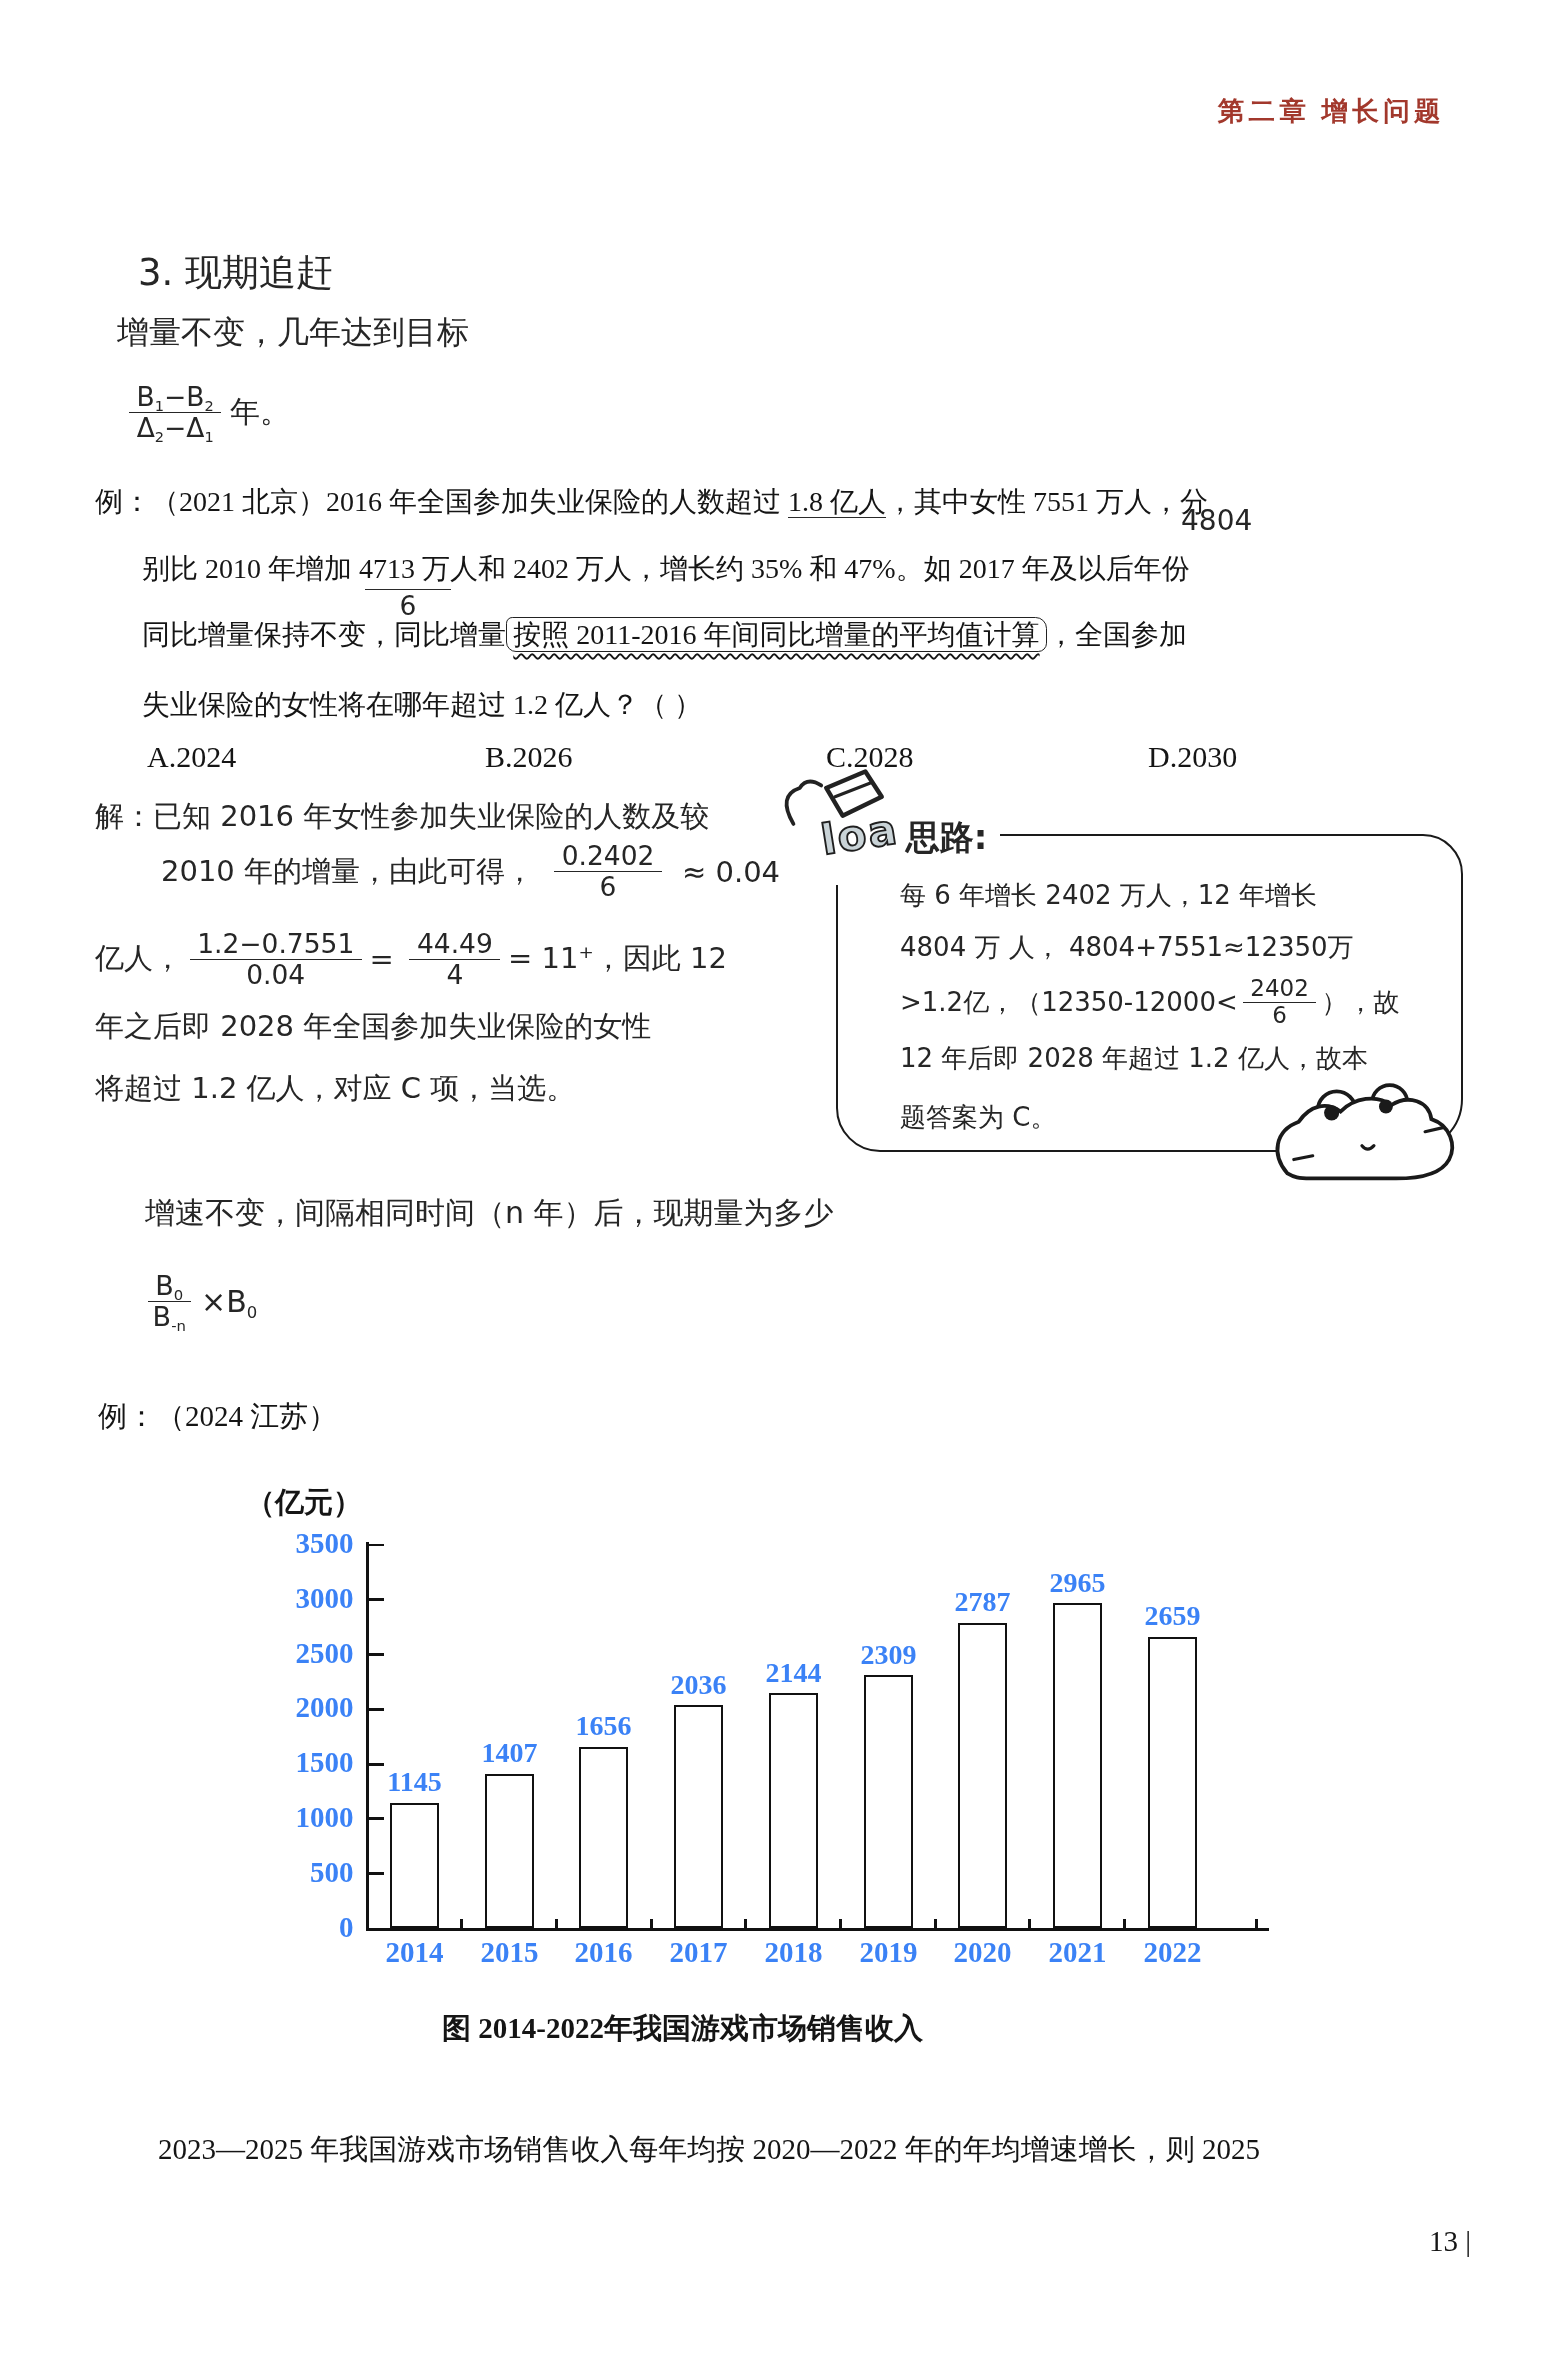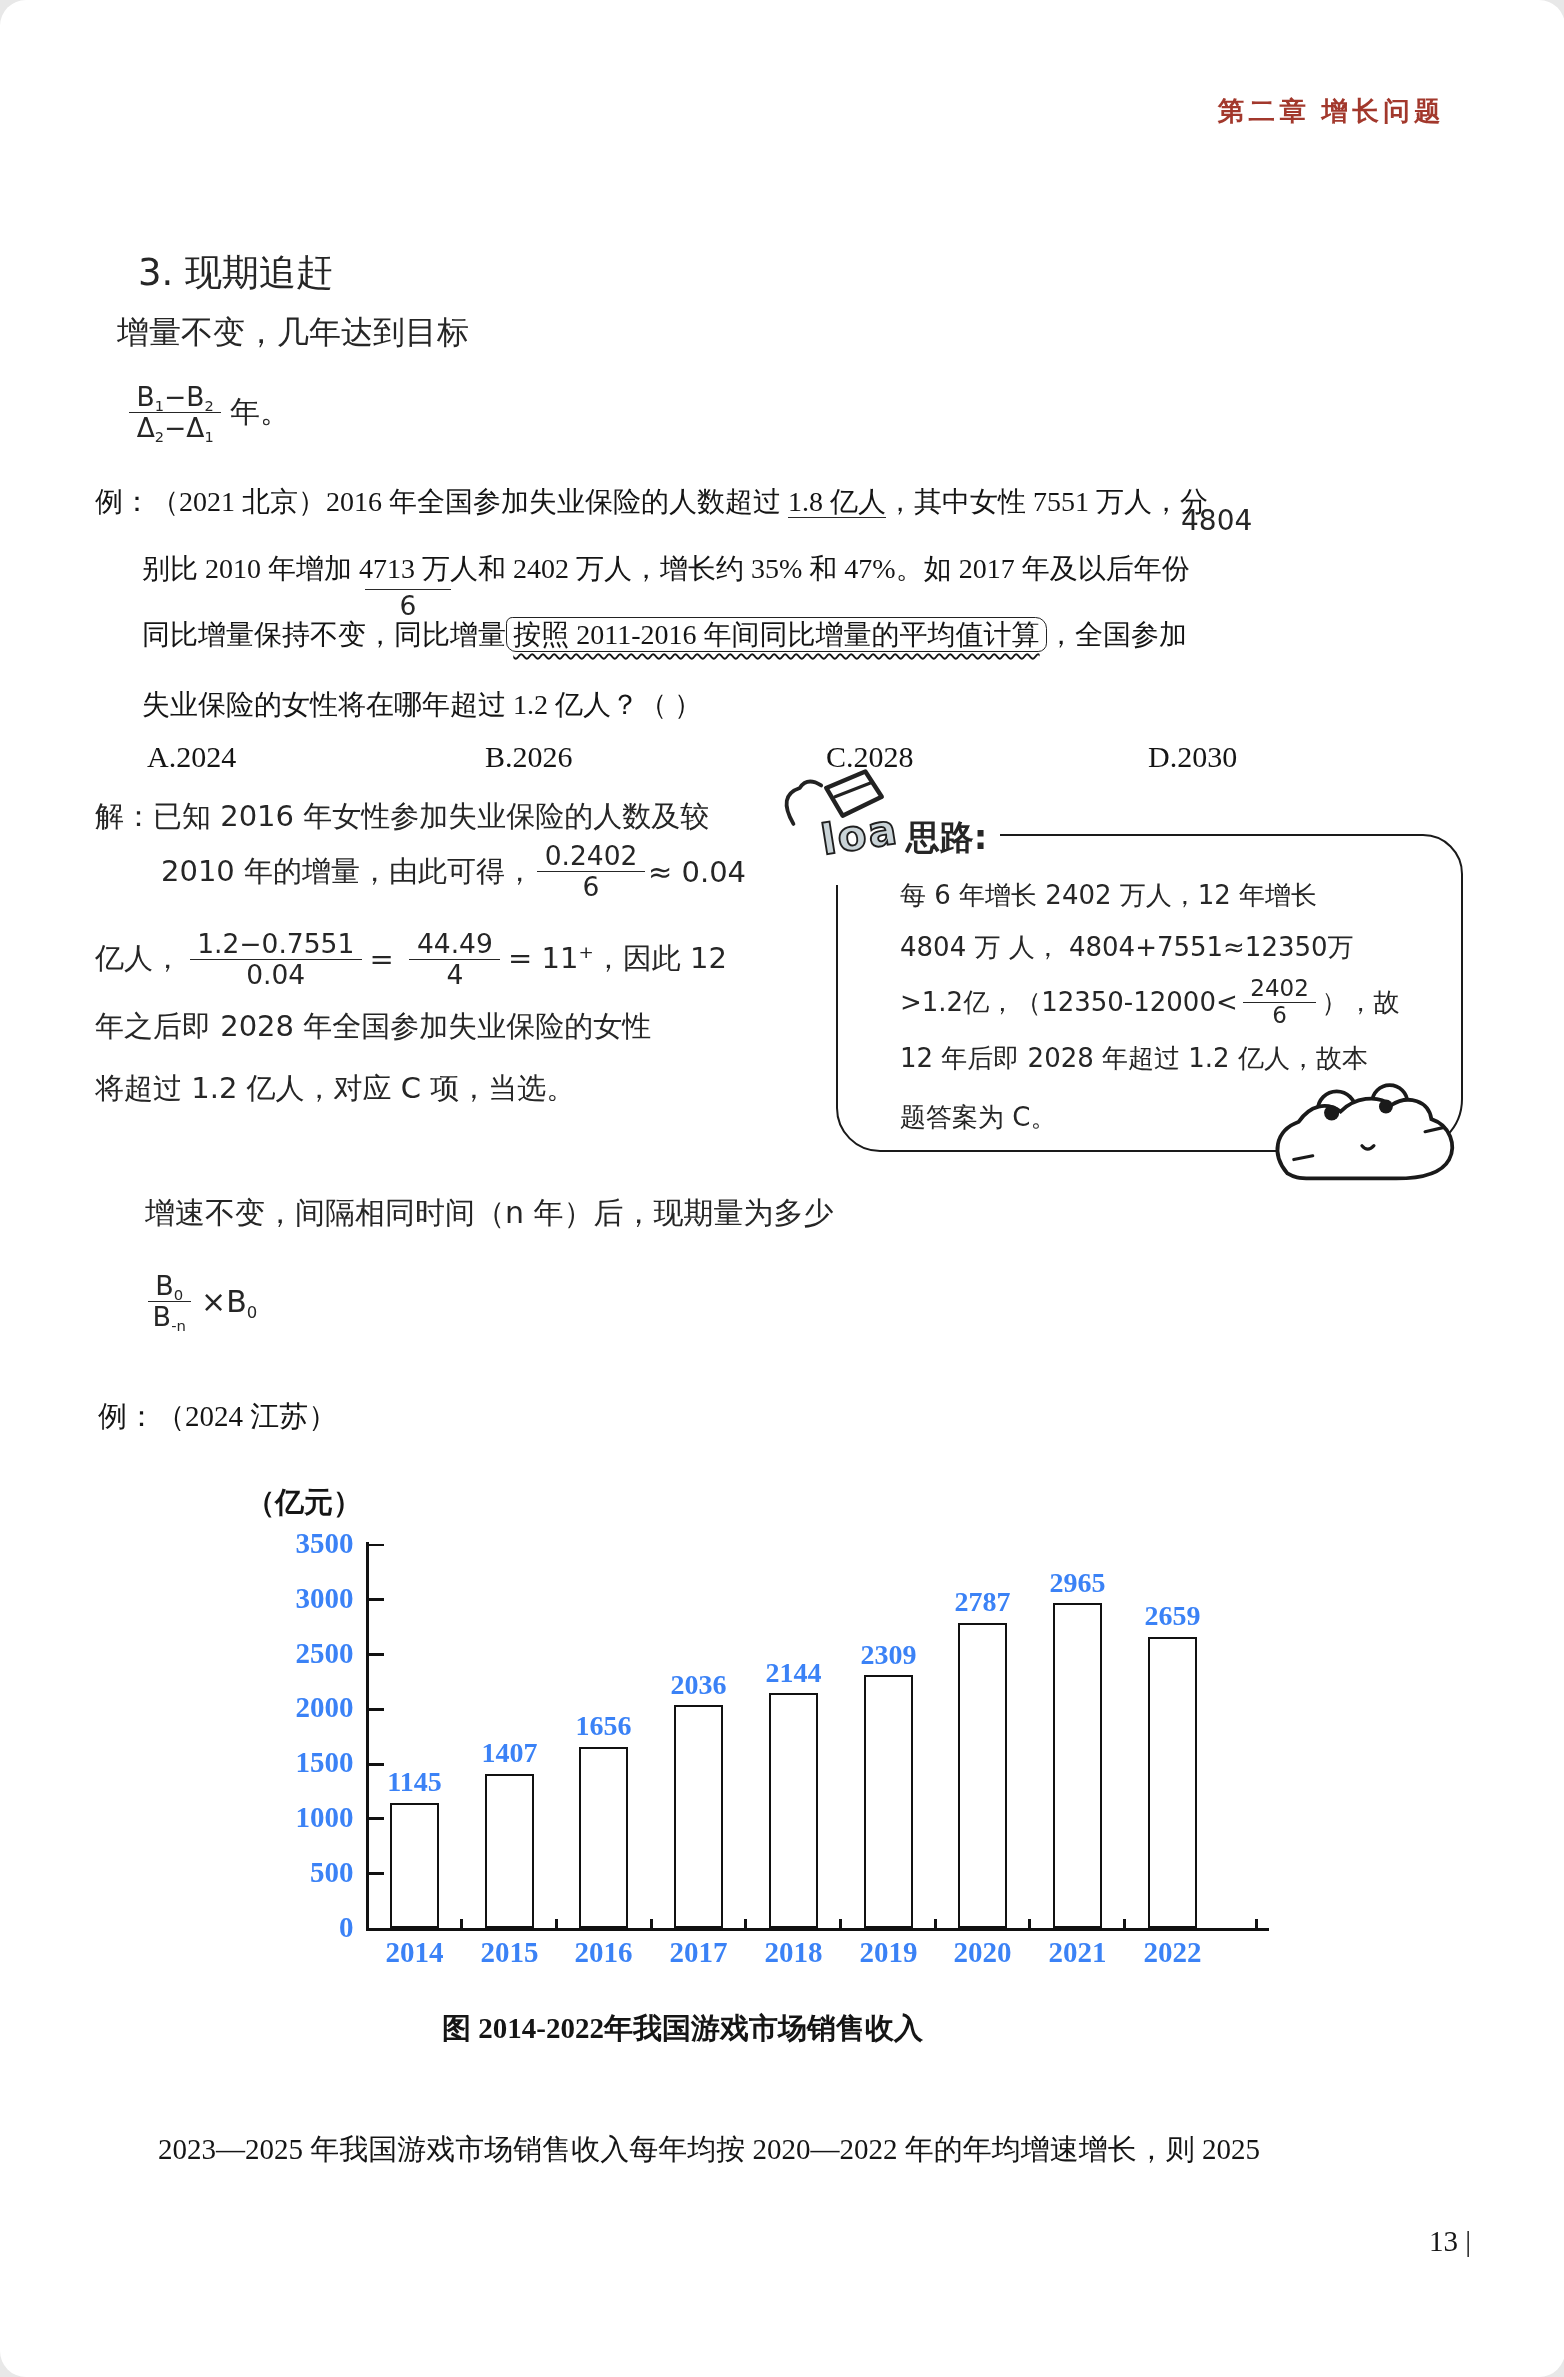--- a/index.html
+++ b/index.html
@@ -1,17 +1,17 @@
 <!DOCTYPE html>
 <html style="font-size:10px"><head>
 <meta charset="utf-8">
 <style>
   html,body{margin:0;padding:0;background:#e8e8e8;}
   .page{position:relative;width:1565px;height:2377px;background:#ffffff;overflow:hidden;
-        font-family:"Liberation Serif","DejaVu Serif",serif;color:#1d1d1d;border-radius:26px;}
+        font-family:"Liberation Serif","DejaVu Serif",serif;color:#1d1d1d;}
   .abs{position:absolute;white-space:nowrap;}
   .printed{font-family:"Liberation Serif","DejaVu Serif",serif;color:#151515;}
   .hand{font-family:"DejaVu Sans","Liberation Sans",sans-serif;color:#262626;}
   .red{color:#a2382c;}
   sub{font-size:0.55em;vertical-align:-0.35em;line-height:0;}
   .frac{display:inline-flex;flex-direction:column;align-items:center;vertical-align:middle;line-height:1.12;}
   .frac .num{padding:0 7.6px;border-bottom:1.9px solid currentColor;}
   .frac .den{padding:0 7.6px;}
   .flexline{display:flex;align-items:center;}
   .hand-box{border:1.9px solid #222;border-radius:6.3px 11.4px 8.8px 10px;padding:1.3px 6.3px;
@@ -59,21 +59,21 @@
 
   <div class="abs printed" style="left:147px;top:740px;font-size:30px;">A.2024</div>
   <div class="abs printed" style="left:485px;top:740px;font-size:30px;">B.2026</div>
   <div class="abs printed" style="left:826px;top:740px;font-size:30px;">C.2028</div>
   <div class="abs printed" style="left:1148px;top:740px;font-size:30px;">D.2030</div>
 
   <div class="abs hand" style="left:95px;top:797px;font-size:29px;">
     <span>解：</span><span>已知 2016 年女性参加失业保险的人数及较</span>
   </div>
 
-  <div class="abs hand flexline" style="left:161px;top:835px;height:73px;font-size:29px;gap:3px;">
+  <div class="abs hand flexline" style="left:161px;top:835px;height:73px;font-size:29px;gap:20px;">
     <span>2010 年的增量，由此可得，</span>
     <span class="frac" style="font-size:26.5px;">
       <span class="num">0.2402</span>
       <span class="den">6</span>
     </span>
     <span>≈ 0.04</span>
   </div>
 
   <div class="abs hand flexline" style="left:95px;top:921px;height:76px;font-size:29px;gap:7.6px;">
     <span>亿人，</span>

